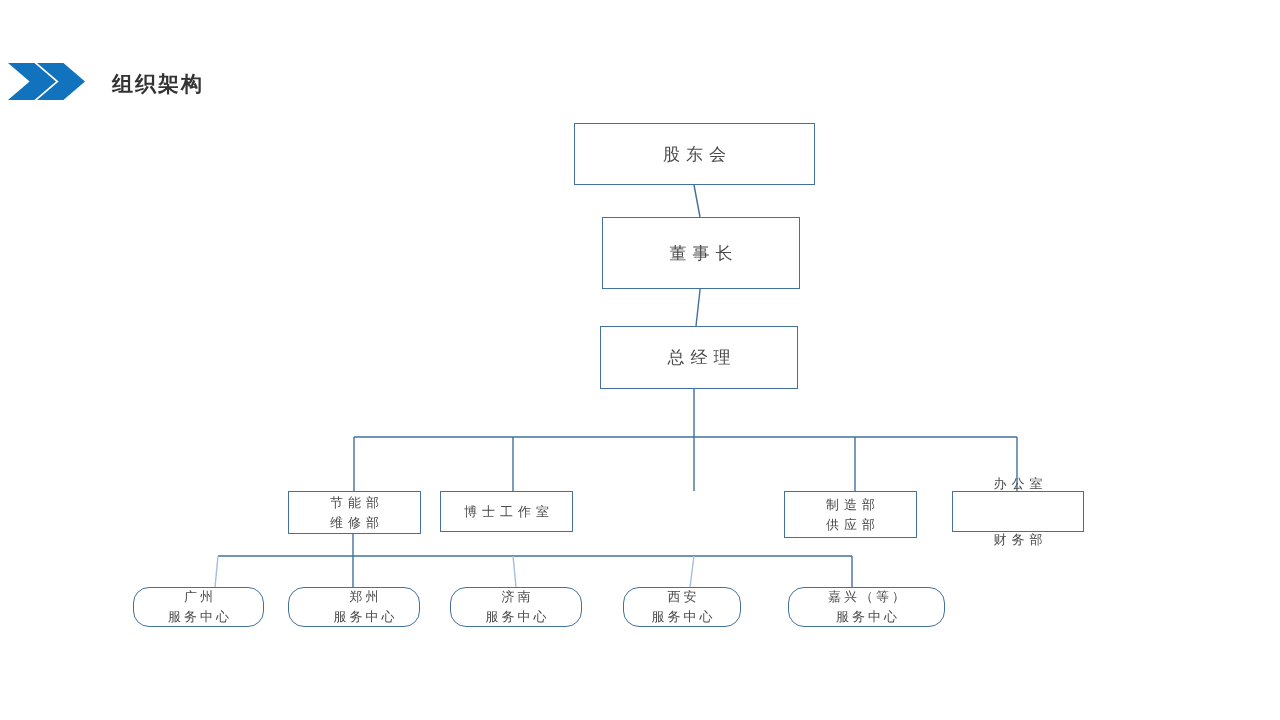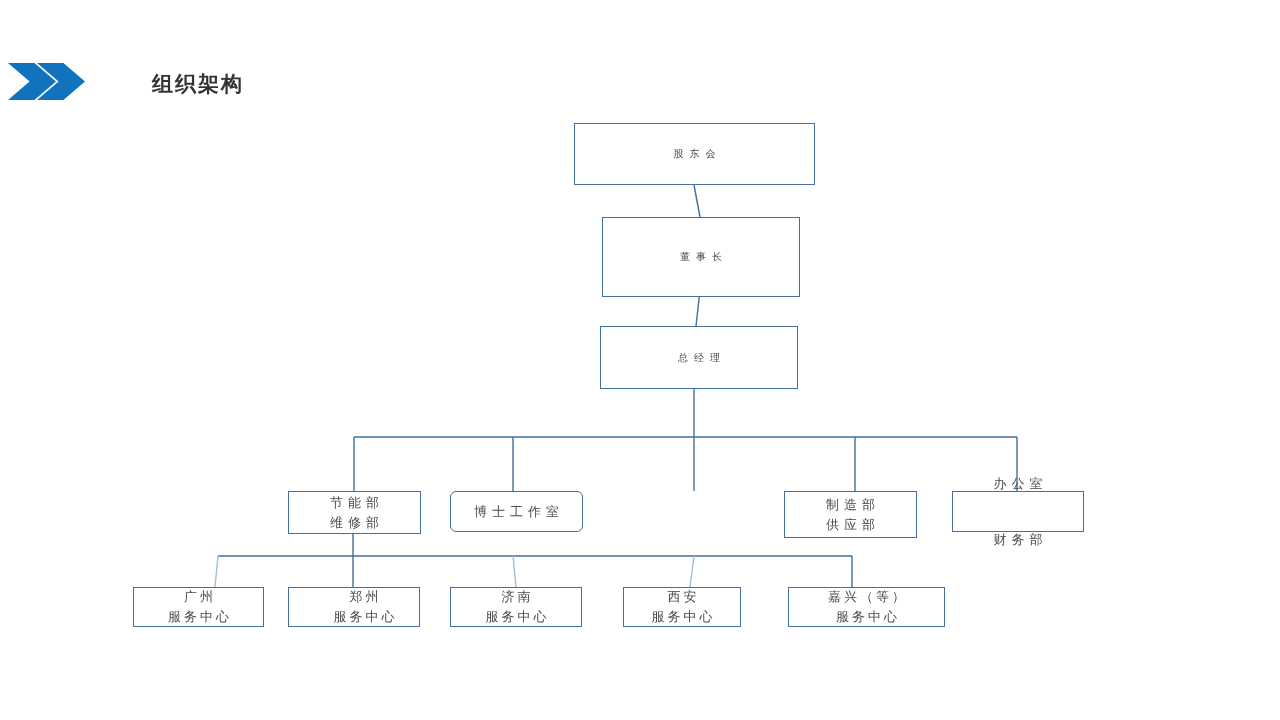--- a/index.html
+++ b/index.html
@@ -30,21 +30,20 @@
   .chevron.c2 { left: 37px; z-index: 1; }
   .slide-title {
     position: absolute;
     left: 112px;
     top: 70px;
     font-size: 21px;
     font-weight: bold;
     letter-spacing: 2px;
     color: var(--title-color, #333333);
     white-space: nowrap;
-    margin-left: 40px;
   }
   
   .connectors {
     position: absolute;
     left: 0; top: 0;
     width: 1280px;
     height: 720px;
     pointer-events: none;
   }
   .connectors line { stroke: var(--line-color, #41719C); stroke-width: 1.4; }
@@ -56,23 +55,23 @@
     background: #ffffff;
     border: 1.5px solid var(--line-color, #41719C);
     display: flex;
     flex-direction: column;
     align-items: center;
     justify-content: center;
     text-align: center;
     color: var(--box-text, #4A4A4A);
   }
   .node .ln { display: block; white-space: nowrap; }
-  .node.big { font-size: 10px; letter-spacing: 6px; text-indent: 6px; }
+  .node.big { font-size: 17px; letter-spacing: 6px; text-indent: 6px; }
   .node.mid { font-size: 13px; letter-spacing: 5px; text-indent: 5px; line-height: 20px; }
-  .node.small { font-size: 13px; letter-spacing: 3px; text-indent: 3px; line-height: 20px; }
+  .node.small { font-size: 13px; letter-spacing: 3px; text-indent: 3px; line-height: 20px; border-radius: 16px; }
 </style>
 </head>
 <body>
 
 <div class="slide">
 
   <div class="chevron c1"></div>
   <div class="chevron c2"></div>
   <div class="slide-title">组织架构</div>
 
@@ -96,33 +95,33 @@
     <line x1="353" y1="556" x2="353" y2="587"></line>
     <line class="light" x1="513" y1="556" x2="516" y2="587"></line>
     <line class="light" x1="694" y1="556" x2="690" y2="587"></line>
     <line x1="852" y1="556" x2="852" y2="587"></line>
   </svg>
 
   <div class="node big" style="left:574px; top:123px; width:241px; height:62px;">
     <span class="ln">股东会</span>
   </div>
 
-  <div class="node big" style="left:602px; top:217px; width:198px; height:80px;">
+  <div class="node big" style="left:602px; top:217px; width:198px; height:72px;">
     <span class="ln">董事长</span>
   </div>
 
   <div class="node big" style="left:600px; top:326px; width:198px; height:63px;">
     <span class="ln">总经理</span>
   </div>
 
   <div class="node mid" style="left:288px; top:491px; width:133px; height:43px;">
     <span class="ln">节能部</span>
     <span class="ln">维修部</span>
   </div>
-  <div class="node mid" style="left:450px; top:491px; width:133px; height:41px;border-radius:6px;">
+  <div class="node mid" style="left:440px; top:491px; width:133px; height:41px;">
     <span class="ln">博士工作室</span>
   </div>
   <div class="node mid" style="left:784px; top:491px; width:133px; height:47px;">
     <span class="ln">制造部</span>
     <span class="ln">供应部</span>
   </div>
   <div class="node mid" style="left:952px; top:491px; width:132px; height:41px;gap:36px;">
     <span class="ln">办公室</span>
     <span class="ln">财务部</span>
   </div>

